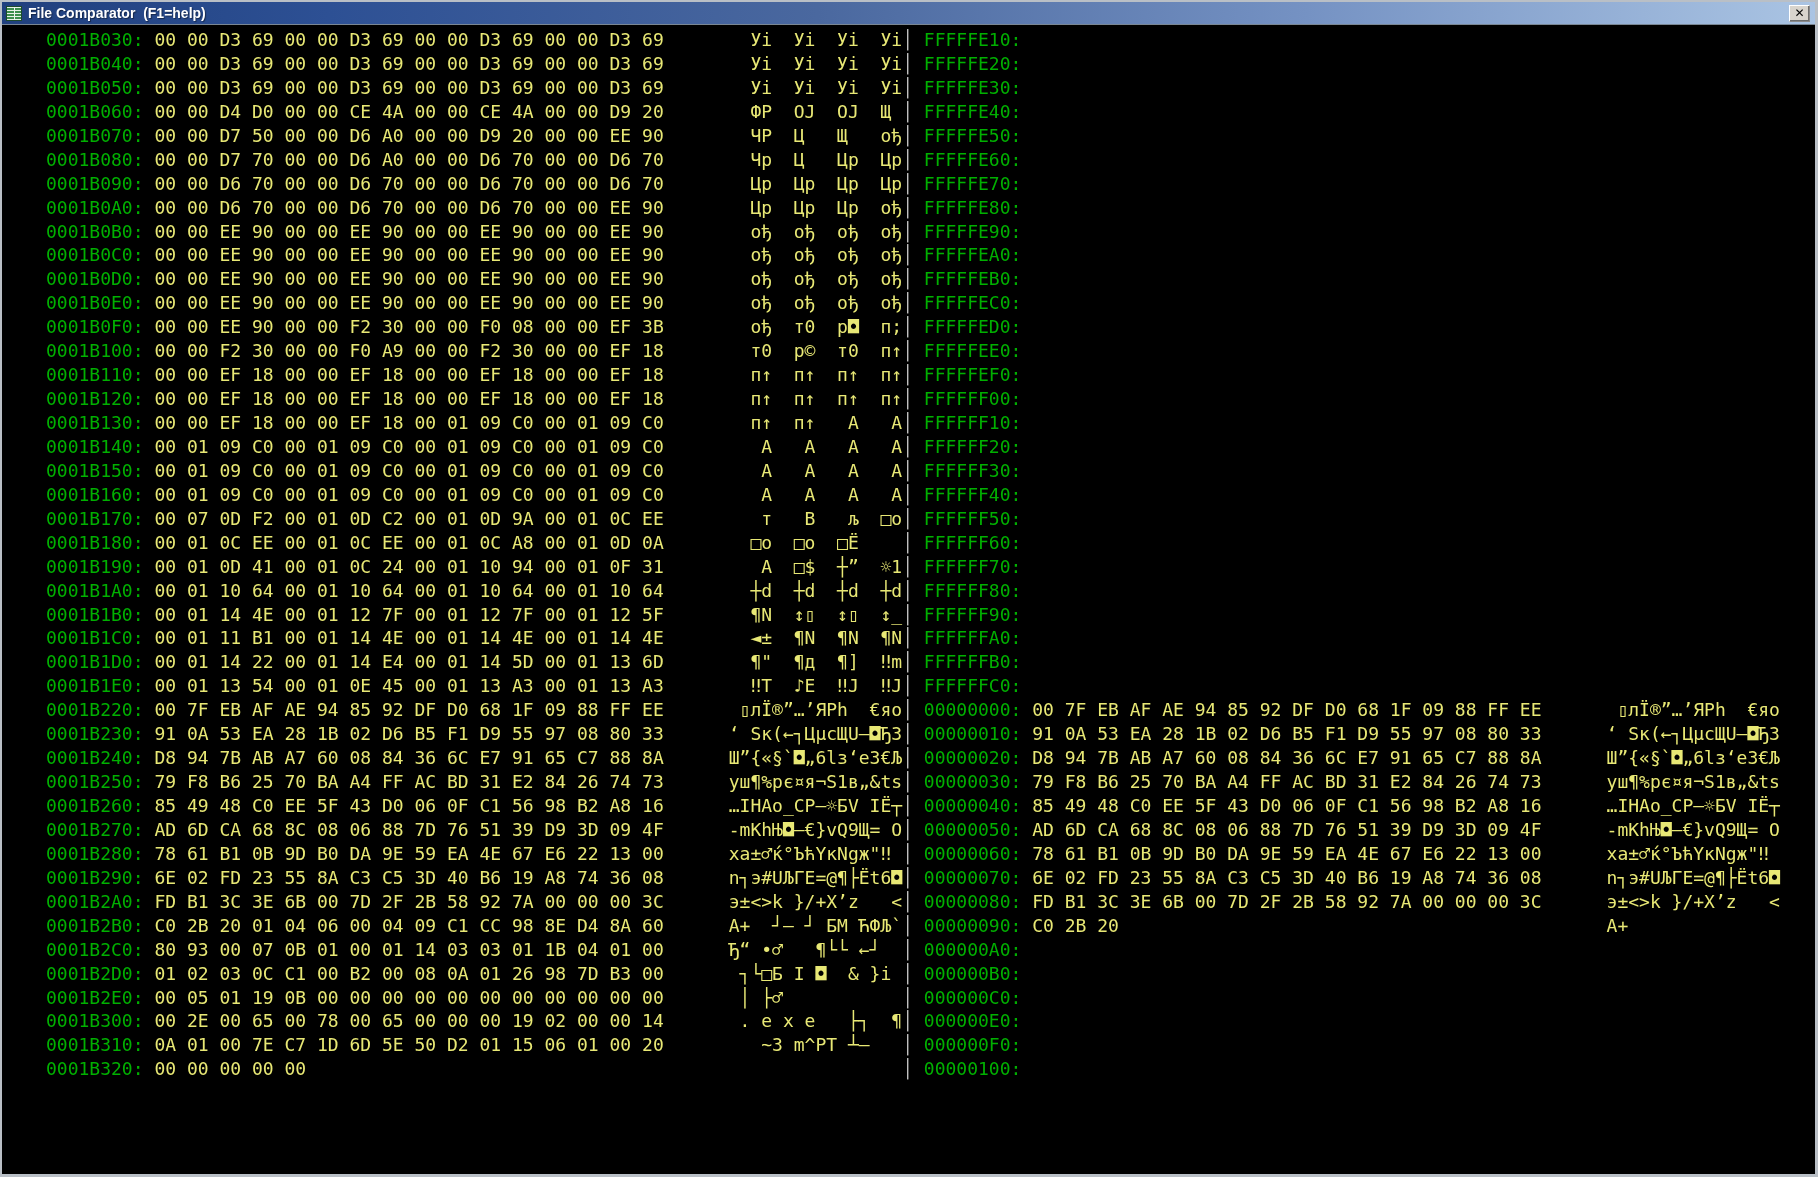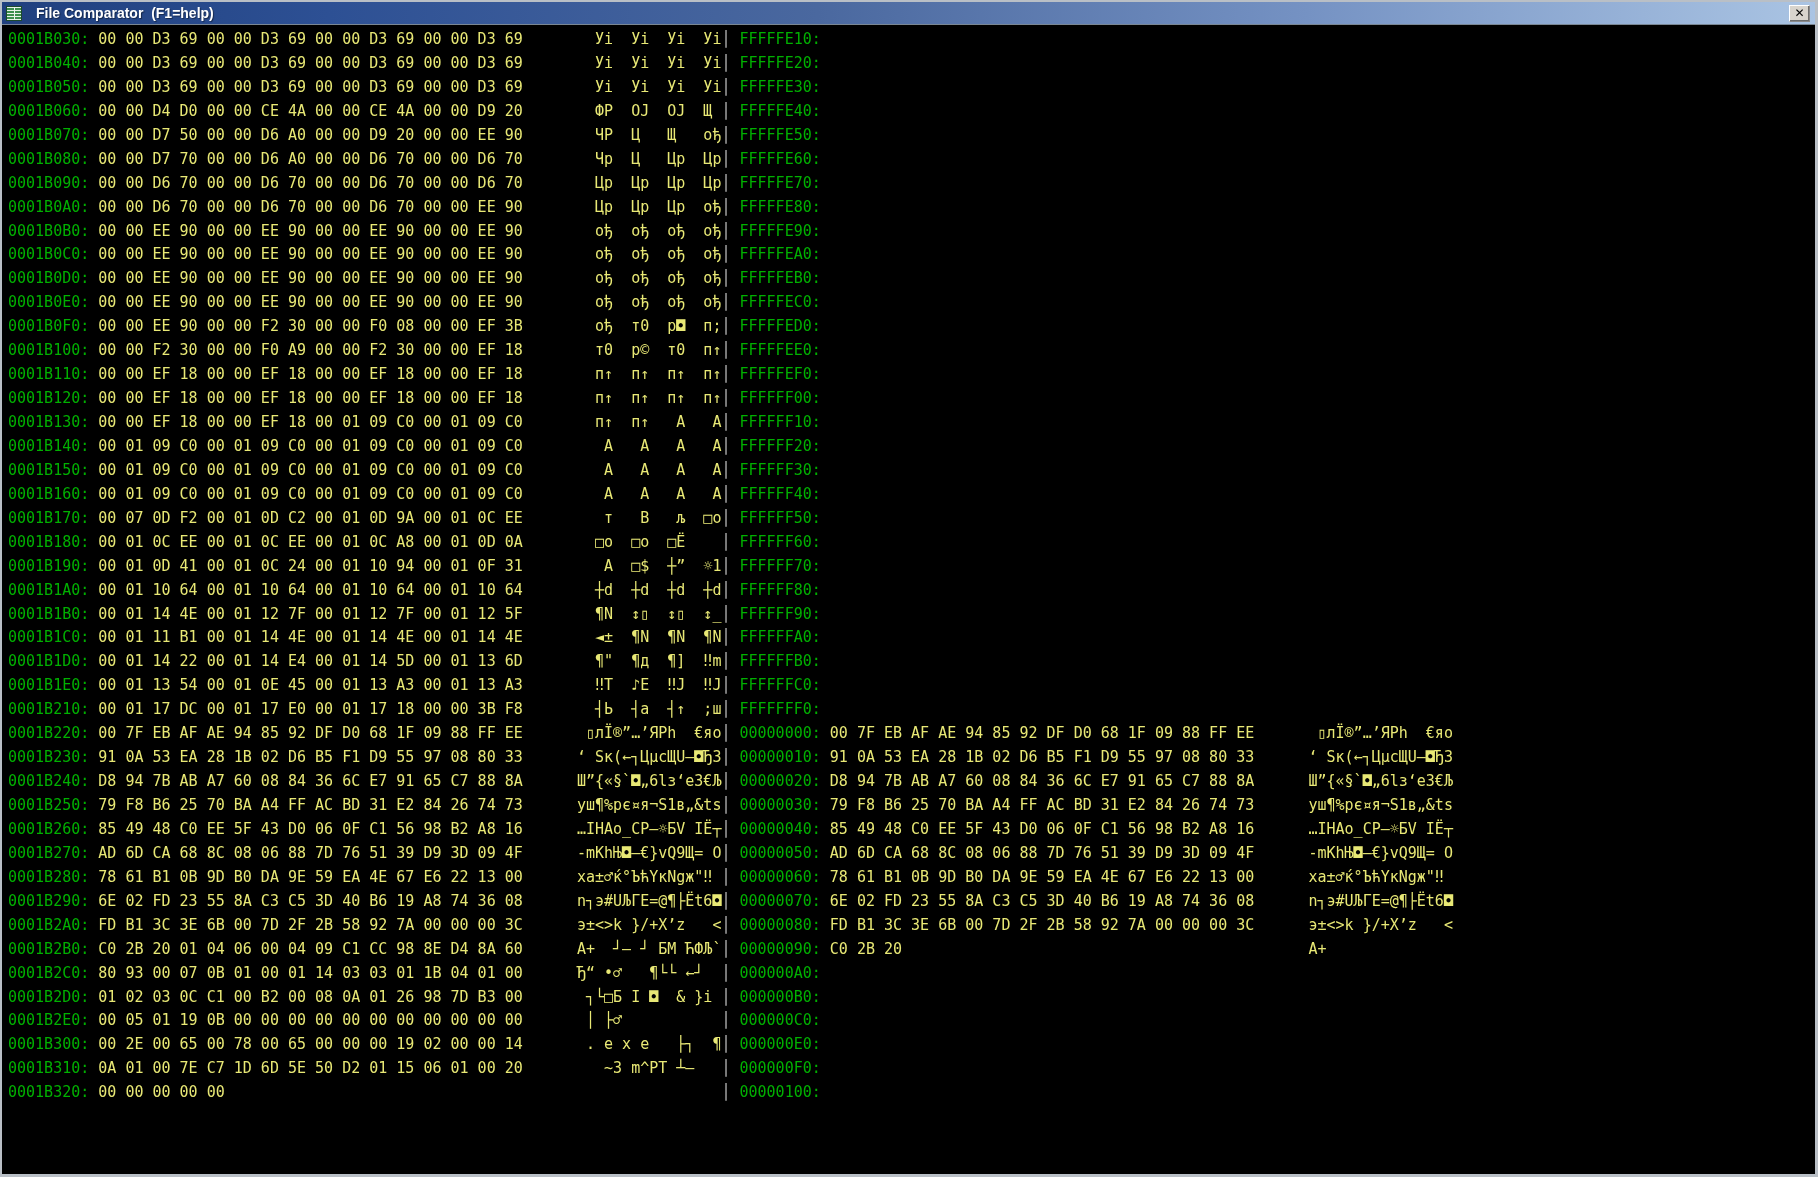--- a/index.html
+++ b/index.html
@@ -17,35 +17,36 @@
   .appicon{
     width:16px;height:15px;flex:0 0 16px;position:relative;
     background:repeating-linear-gradient(180deg,#e9f1e9 0 1px,#3e8e4e 1px 3px);
     border:1px solid #1d4a2d;box-sizing:border-box;
   }
   .appicon::after{
     content:"";position:absolute;left:7px;top:0;width:1px;height:100%;background:#eef3ee;
   }
   .title{
     color:#fff;font:bold 14px "Liberation Sans",sans-serif;
-    margin-left:14px;white-space:pre;text-shadow:1px 1px 1px rgba(0,0,0,.45);
+    margin-left:6px;white-space:pre;text-shadow:1px 1px 1px rgba(0,0,0,.45);
   }
   .closebtn{
     margin-left:auto;width:21px;height:17px;box-sizing:border-box;
     background:#d8d4cd;border:1px solid #8a8a8a;
     border-top-color:#ffffff;border-left-color:#ffffff;
     box-shadow:inset -1px -1px 0 #6e6e6e;
     color:#000;font:bold 12px "DejaVu Sans",sans-serif;
     display:flex;align-items:center;justify-content:center;cursor:default;
   }
   .content{
     flex:1 1 auto;overflow:hidden;background:#000;
     padding:3px 0 0 6px;
     font-family:"DejaVu Sans Mono",monospace;
-    font-size:15px;
+    font-size:18px;
+    margin-left:38px;
   }
   .row{height:23.95px;line-height:23.95px;white-space:pre;overflow:visible;}
   .g{color:#00b000;}
   .y{color:#e8e875;}
   .w{color:#c0c0c0;}
 </style>
 </head>
 <body>
 
 <div class="win">
@@ -76,21 +77,20 @@
       <div class="row"><span class="g">0001B150:</span><span class="y"> 00 01 09 C0 00 01 09 C0 00 01 09 C0 00 01 09 C0         А   А   А   А</span><span class="w">│</span><span class="g"> FFFFFF30:</span></div>
       <div class="row"><span class="g">0001B160:</span><span class="y"> 00 01 09 C0 00 01 09 C0 00 01 09 C0 00 01 09 C0         А   А   А   А</span><span class="w">│</span><span class="g"> FFFFFF40:</span></div>
       <div class="row"><span class="g">0001B170:</span><span class="y"> 00 07 0D F2 00 01 0D C2 00 01 0D 9A 00 01 0C EE         т   В   љ  □о</span><span class="w">│</span><span class="g"> FFFFFF50:</span></div>
       <div class="row"><span class="g">0001B180:</span><span class="y"> 00 01 0C EE 00 01 0C EE 00 01 0C A8 00 01 0D 0A        □о  □о  □Ё    </span><span class="w">│</span><span class="g"> FFFFFF60:</span></div>
       <div class="row"><span class="g">0001B190:</span><span class="y"> 00 01 0D 41 00 01 0C 24 00 01 10 94 00 01 0F 31         A  □$  ┼”  ☼1</span><span class="w">│</span><span class="g"> FFFFFF70:</span></div>
       <div class="row"><span class="g">0001B1A0:</span><span class="y"> 00 01 10 64 00 01 10 64 00 01 10 64 00 01 10 64        ┼d  ┼d  ┼d  ┼d</span><span class="w">│</span><span class="g"> FFFFFF80:</span></div>
       <div class="row"><span class="g">0001B1B0:</span><span class="y"> 00 01 14 4E 00 01 12 7F 00 01 12 7F 00 01 12 5F        ¶N  ↕▯  ↕▯  ↕_</span><span class="w">│</span><span class="g"> FFFFFF90:</span></div>
       <div class="row"><span class="g">0001B1C0:</span><span class="y"> 00 01 11 B1 00 01 14 4E 00 01 14 4E 00 01 14 4E        ◄±  ¶N  ¶N  ¶N</span><span class="w">│</span><span class="g"> FFFFFFA0:</span></div>
       <div class="row"><span class="g">0001B1D0:</span><span class="y"> 00 01 14 22 00 01 14 E4 00 01 14 5D 00 01 13 6D        ¶"  ¶д  ¶]  ‼m</span><span class="w">│</span><span class="g"> FFFFFFB0:</span></div>
       <div class="row"><span class="g">0001B1E0:</span><span class="y"> 00 01 13 54 00 01 0E 45 00 01 13 A3 00 01 13 A3        ‼T  ♪E  ‼Ј  ‼Ј</span><span class="w">│</span><span class="g"> FFFFFFC0:</span></div>
-      <div class="row"><span class="g">0001B210:</span><span class="y"> 00 01 17 DC 00 01 17 E0 00 01 17 18 00 00 3B F8        ┤Ь  ┤а  ┤↑  ;ш</span><span class="w">│</span><span class="g"> FFFFFFF0:</span></div>
       <div class="row"><span class="g">0001B220:</span><span class="y"> 00 7F EB AF AE 94 85 92 DF D0 68 1F 09 88 FF EE       ▯лЇ®”…’ЯРh  €яо</span><span class="w">│</span><span class="g"> 00000000:</span><span class="y"> 00 7F EB AF AE 94 85 92 DF D0 68 1F 09 88 FF EE       ▯лЇ®”…’ЯРh  €яо</span></div>
       <div class="row"><span class="g">0001B230:</span><span class="y"> 91 0A 53 EA 28 1B 02 D6 B5 F1 D9 55 97 08 80 33      ‘ Sк(←┐ЦµсЩU—◘Ђ3</span><span class="w">│</span><span class="g"> 00000010:</span><span class="y"> 91 0A 53 EA 28 1B 02 D6 B5 F1 D9 55 97 08 80 33      ‘ Sк(←┐ЦµсЩU—◘Ђ3</span></div>
       <div class="row"><span class="g">0001B240:</span><span class="y"> D8 94 7B AB A7 60 08 84 36 6C E7 91 65 C7 88 8A      Ш”{«§`◘„6lз‘еЗ€Љ</span><span class="w">│</span><span class="g"> 00000020:</span><span class="y"> D8 94 7B AB A7 60 08 84 36 6C E7 91 65 C7 88 8A      Ш”{«§`◘„6lз‘еЗ€Љ</span></div>
       <div class="row"><span class="g">0001B250:</span><span class="y"> 79 F8 B6 25 70 BA A4 FF AC BD 31 E2 84 26 74 73      уш¶%pє¤я¬Ѕ1в„&amp;ts</span><span class="w">│</span><span class="g"> 00000030:</span><span class="y"> 79 F8 B6 25 70 BA A4 FF AC BD 31 E2 84 26 74 73      уш¶%pє¤я¬Ѕ1в„&amp;ts</span></div>
       <div class="row"><span class="g">0001B260:</span><span class="y"> 85 49 48 C0 EE 5F 43 D0 06 0F C1 56 98 B2 A8 16      …IHАо_CР–☼БV ІЁ┬</span><span class="w">│</span><span class="g"> 00000040:</span><span class="y"> 85 49 48 C0 EE 5F 43 D0 06 0F C1 56 98 B2 A8 16      …IHАо_CР–☼БV ІЁ┬</span></div>
       <div class="row"><span class="g">0001B270:</span><span class="y"> AD 6D CA 68 8C 08 06 88 7D 76 51 39 D9 3D 09 4F      -mКhЊ◘–€}vQ9Щ= O</span><span class="w">│</span><span class="g"> 00000050:</span><span class="y"> AD 6D CA 68 8C 08 06 88 7D 76 51 39 D9 3D 09 4F      -mКhЊ◘–€}vQ9Щ= O</span></div>
       <div class="row"><span class="g">0001B280:</span><span class="y"> 78 61 B1 0B 9D B0 DA 9E 59 EA 4E 67 E6 22 13 00      xa±♂ќ°ЪћYкNgж"‼ </span><span class="w">│</span><span class="g"> 00000060:</span><span class="y"> 78 61 B1 0B 9D B0 DA 9E 59 EA 4E 67 E6 22 13 00      xa±♂ќ°ЪћYкNgж"‼ </span></div>
       <div class="row"><span class="g">0001B290:</span><span class="y"> 6E 02 FD 23 55 8A C3 C5 3D 40 B6 19 A8 74 36 08      n┐э#UЉГЕ=@¶├Ёt6◘</span><span class="w">│</span><span class="g"> 00000070:</span><span class="y"> 6E 02 FD 23 55 8A C3 C5 3D 40 B6 19 A8 74 36 08      n┐э#UЉГЕ=@¶├Ёt6◘</span></div>
       <div class="row"><span class="g">0001B2A0:</span><span class="y"> FD B1 3C 3E 6B 00 7D 2F 2B 58 92 7A 00 00 00 3C      э±&lt;&gt;k }/+X’z   &lt;</span><span class="w">│</span><span class="g"> 00000080:</span><span class="y"> FD B1 3C 3E 6B 00 7D 2F 2B 58 92 7A 00 00 00 3C      э±&lt;&gt;k }/+X’z   &lt;</span></div>
       <div class="row"><span class="g">0001B2B0:</span><span class="y"> C0 2B 20 01 04 06 00 04 09 C1 CC 98 8E D4 8A 60      А+  ┘– ┘ БМ ЋФЉ`</span><span class="w">│</span><span class="g"> 00000090:</span><span class="y"> C0 2B 20                                             А+              </span></div>

